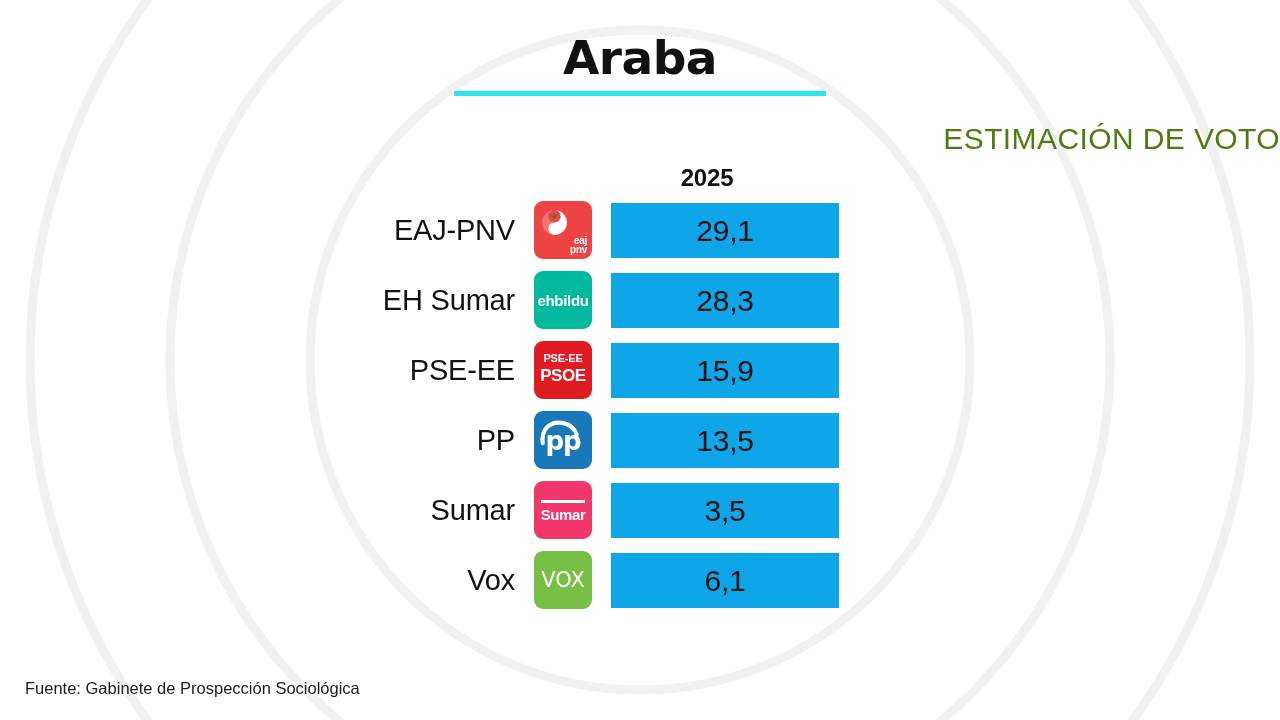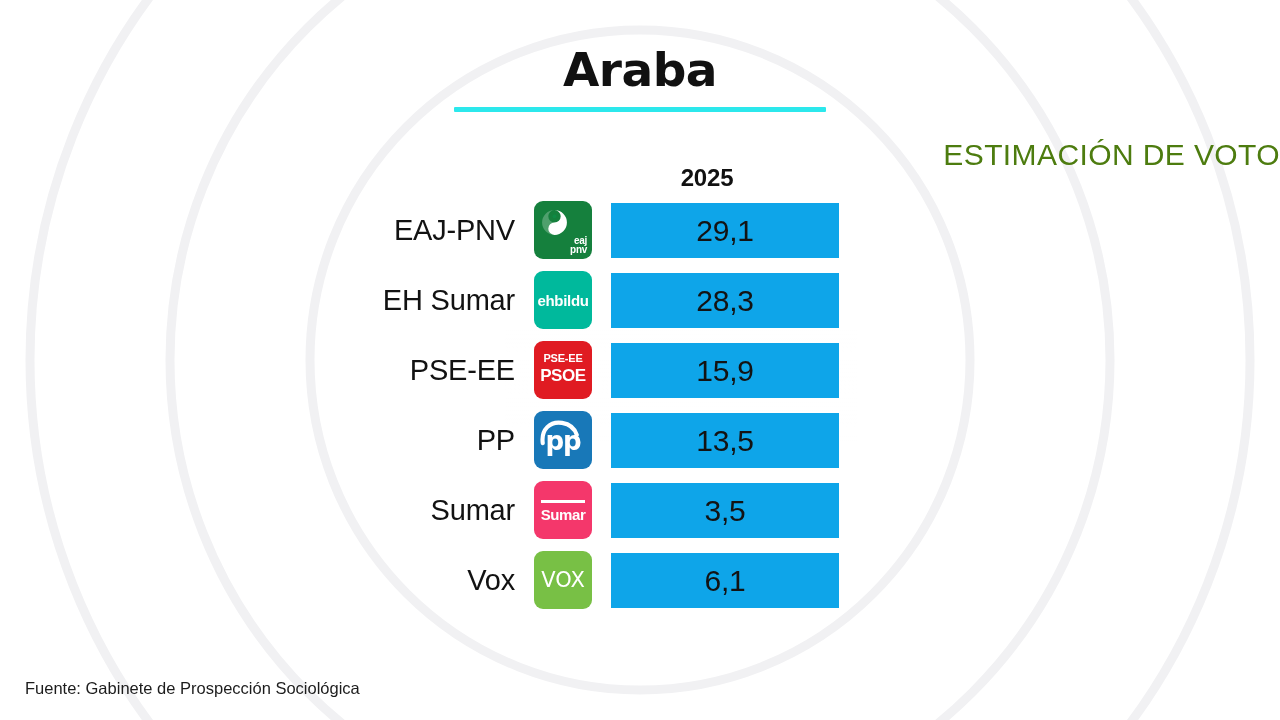--- a/index.html
+++ b/index.html
@@ -44,21 +44,21 @@
     width: 1280px;
     text-align: center;
   }
   #chart-title {
     font-family: "DejaVu Sans", sans-serif;
     font-size: 47px;
     font-weight: 700;
     letter-spacing: -0.5px;
     color: #111111;
     line-height: 1.04;
-    margin: 12px;
+    margin: 0;
   }
   #title-rule {
     width: 372px;
     height: 5px;
     background: #2CE8EC;
     margin: 8px auto 0 auto;
     border-radius: 1px;
   }
   #chart-subtitle {
     font-size: 30px;
@@ -131,21 +131,21 @@
   .logo-badge {
     width: 58px;
     height: 58px;
     border-radius: 9px;
     position: relative;
     overflow: hidden;
     display: block;
   }
 
   
-  .logo-eajpnv { background: #15803d; }
+  .logo-eajpnv { background: #ef4444; }
   .logo-eajpnv .pnv-swirl {
     position: absolute;
     left: 7px;
     top: 8px;
     width: 27px;
     height: 27px;
   }
   .logo-eajpnv .pnv-text {
     position: absolute;
     right: 5px;

